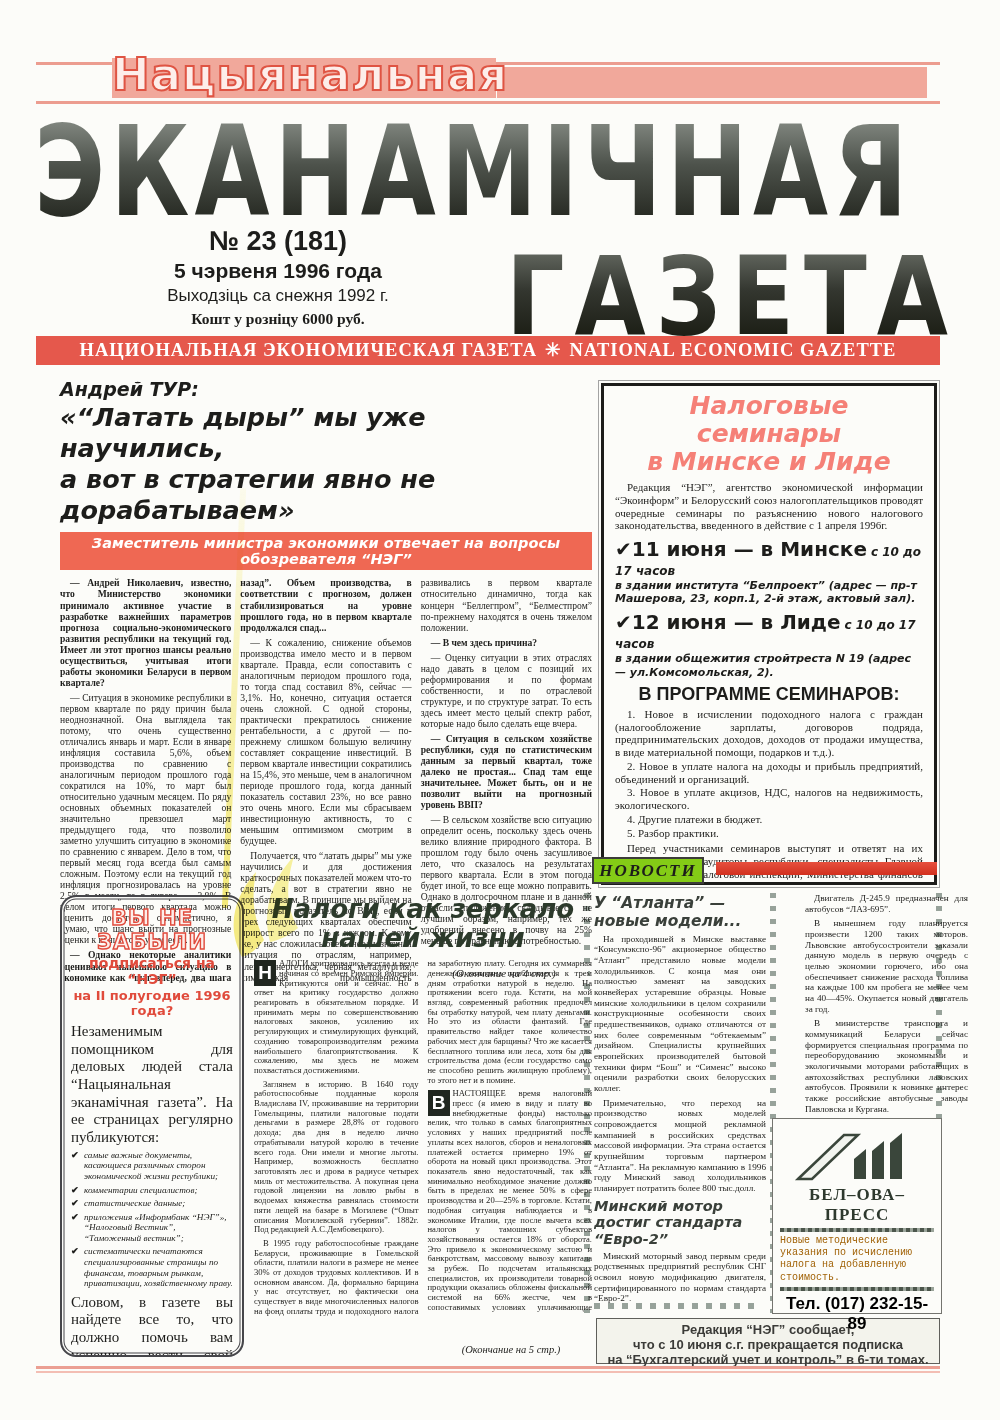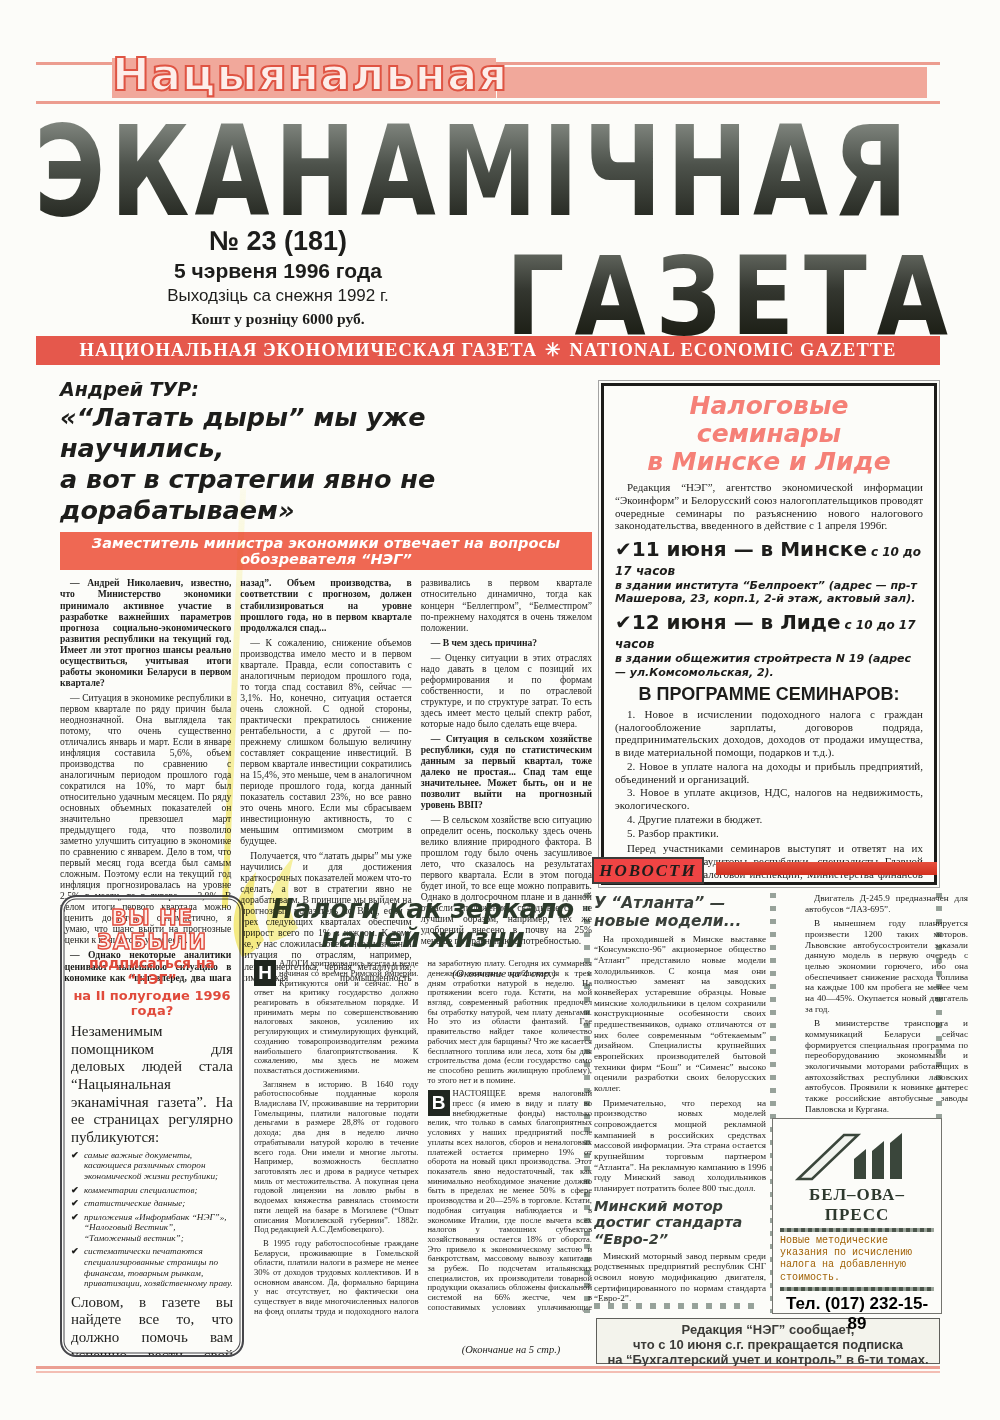--- a/index.html
+++ b/index.html
@@ -100,21 +100,21 @@
   .sem-ev-head{font-family:"DejaVu Sans",sans-serif;font-weight:bold;font-size:20px;white-space:nowrap;}
   .sem-ev-time{font-family:"DejaVu Sans",sans-serif;font-weight:bold;font-style:italic;font-size:12px;}
   .sem-ev-venue{font-family:"DejaVu Sans",sans-serif;font-weight:bold;font-style:italic;font-size:11px;line-height:1.2;}
   .sem-prog{font-family:"Liberation Sans",sans-serif;font-weight:bold;font-size:18px;text-align:center;margin:5px 0 3px;}
   .sem-item{font-size:11px;line-height:1.16;text-align:justify;text-indent:12px;margin:0 0 1px;}
   .sem-speakers{font-size:11px;line-height:1.16;text-align:justify;text-indent:12px;margin-top:3px;}
 
   
   .news-label{position:absolute;left:592px;top:857px;width:112px;height:27px;border:2px solid #3c3c3a;
               font-family:"Liberation Serif",serif;font-weight:bold;font-style:italic;font-size:17px;
-              letter-spacing:2px;text-align:center;line-height:24px;background:#ef4444;}
+              letter-spacing:2px;text-align:center;line-height:24px;background:#84cc16;}
   .news-redbar{position:absolute;left:716px;top:862px;width:221px;height:13px;
                background:linear-gradient(180deg,#e6503e,#d2301f);}
   .news-cols{position:absolute;left:594px;top:893px;width:346px;height:420px;display:flex;gap:11px;}
   .news-col{overflow:hidden;}
   .news-col1{flex:0 0 172px;}
   .news-col2{flex:0 0 163px;margin-left:28px;}
   .news-h{font-family:"DejaVu Sans",sans-serif;font-weight:bold;font-style:italic;font-size:15.5px;
           line-height:1.15;color:#3a403a;margin:2px 0 3px;}
   .news-h2{font-size:14.5px;}
   .news-p{font-size:9.2px;line-height:1.16;text-align:justify;text-indent:9px;margin:0 0 4px;}

